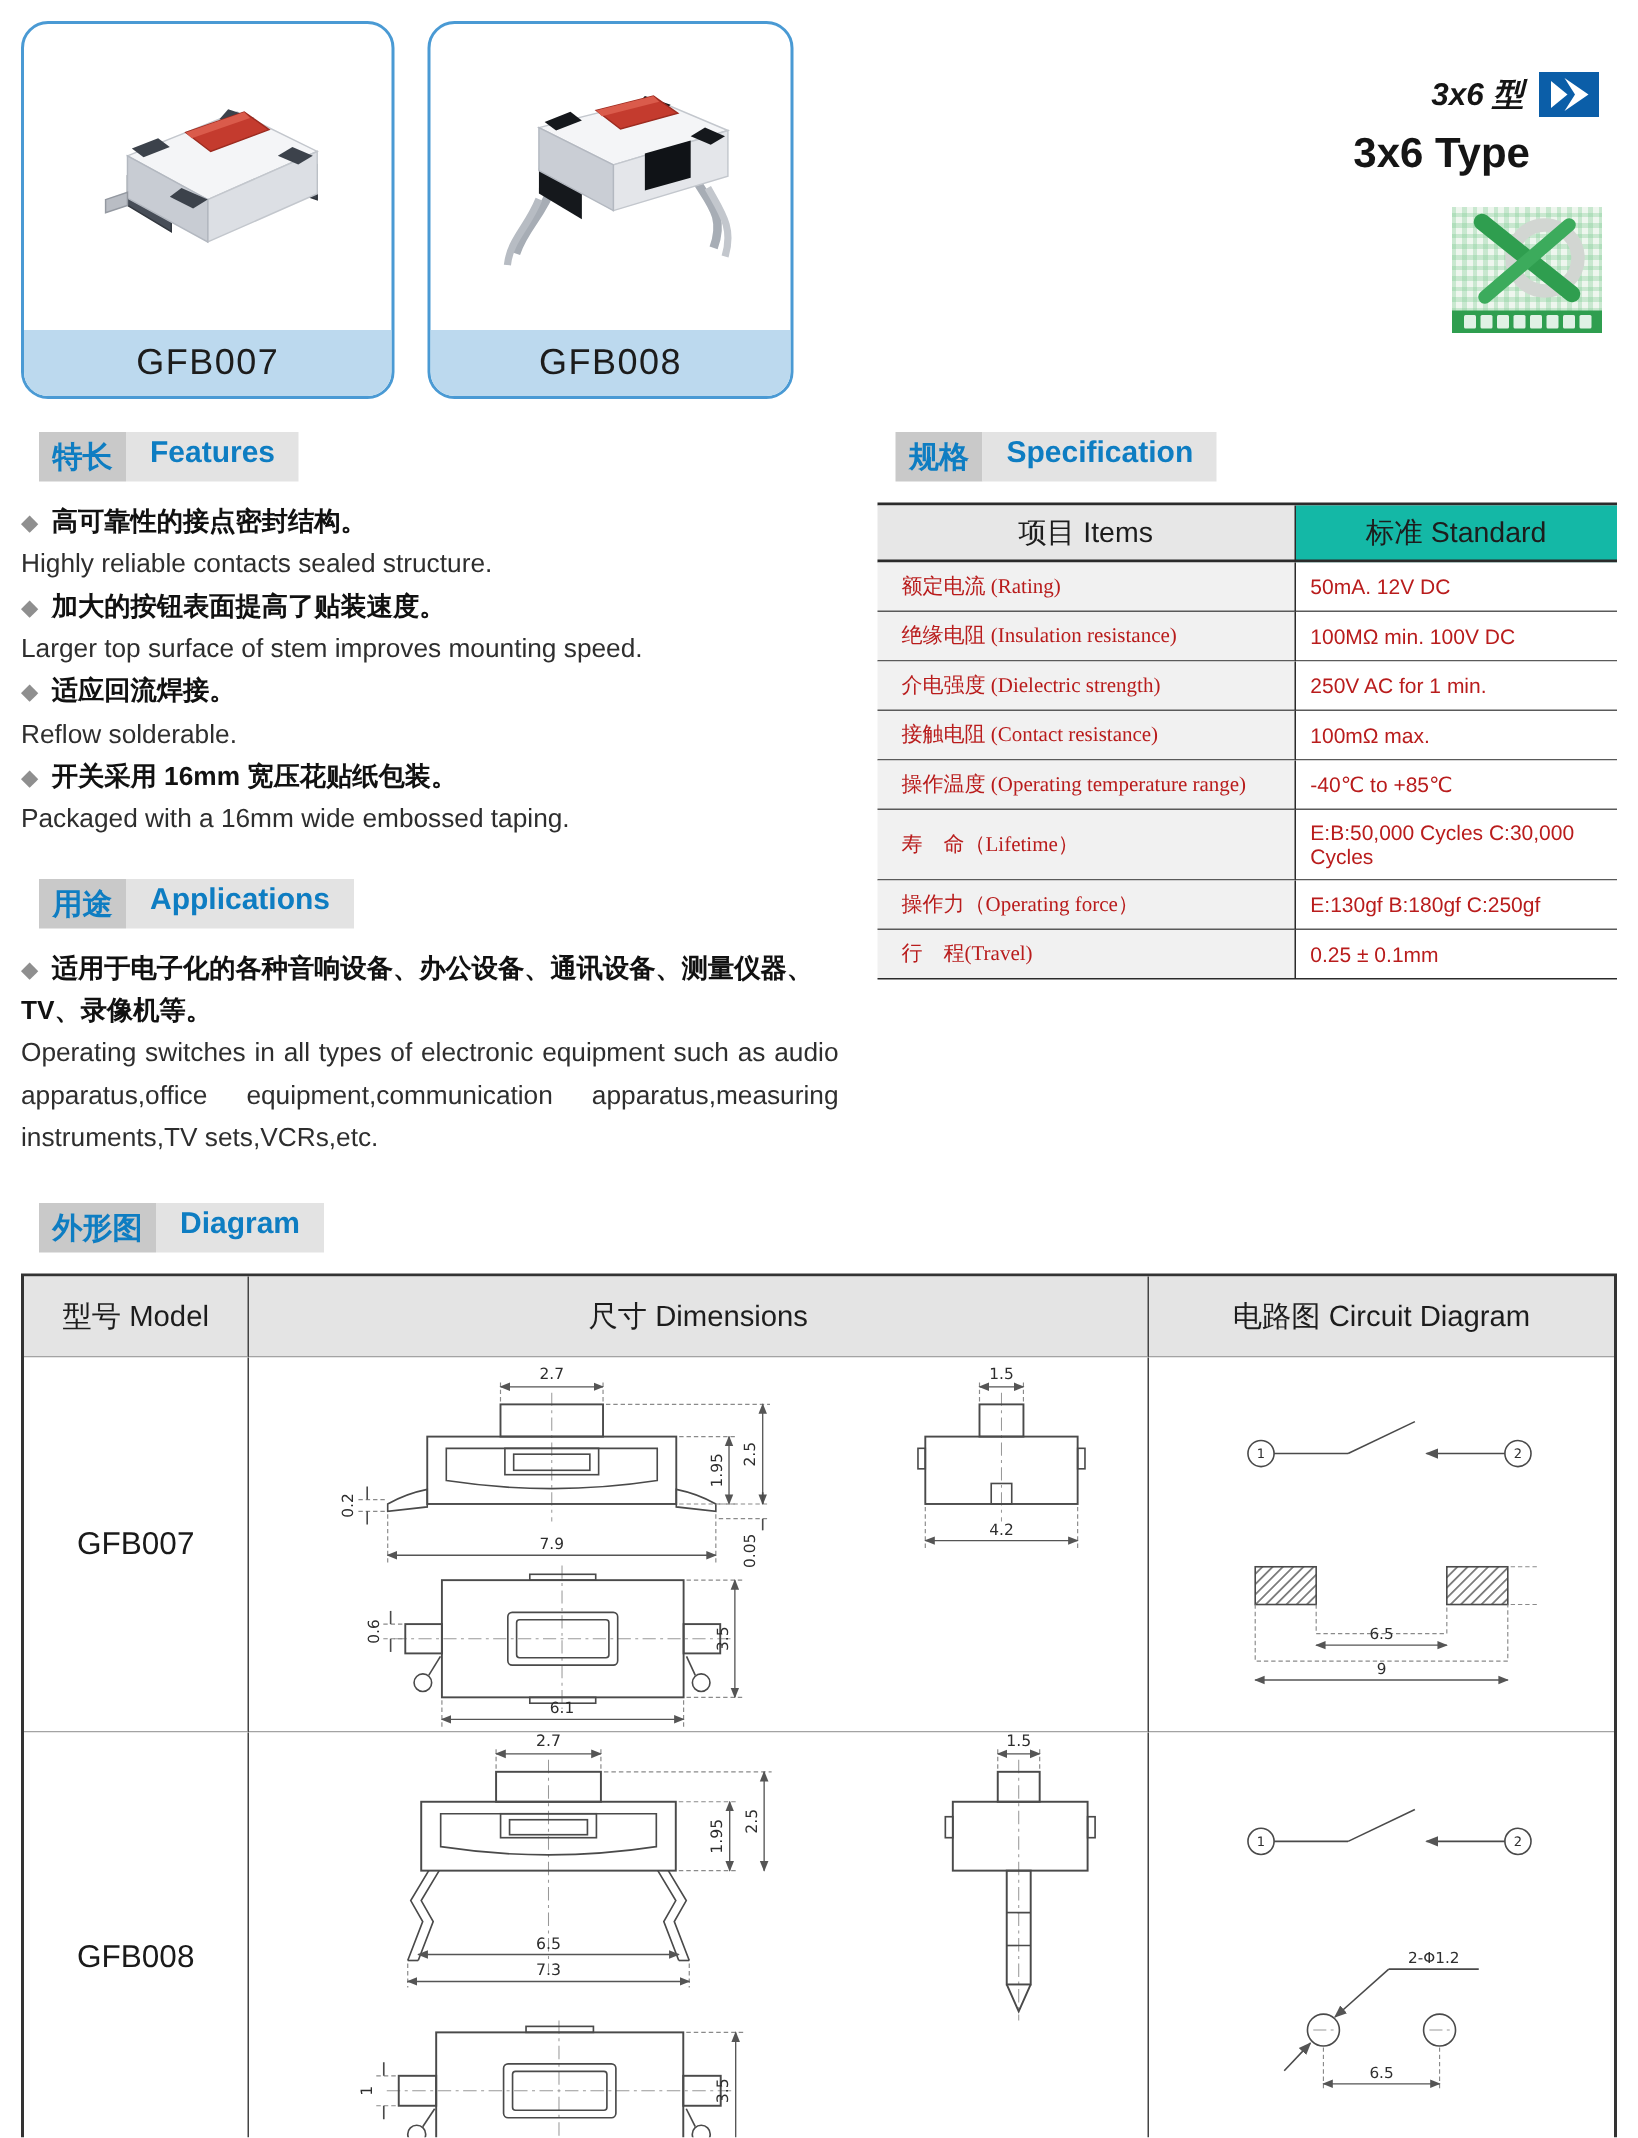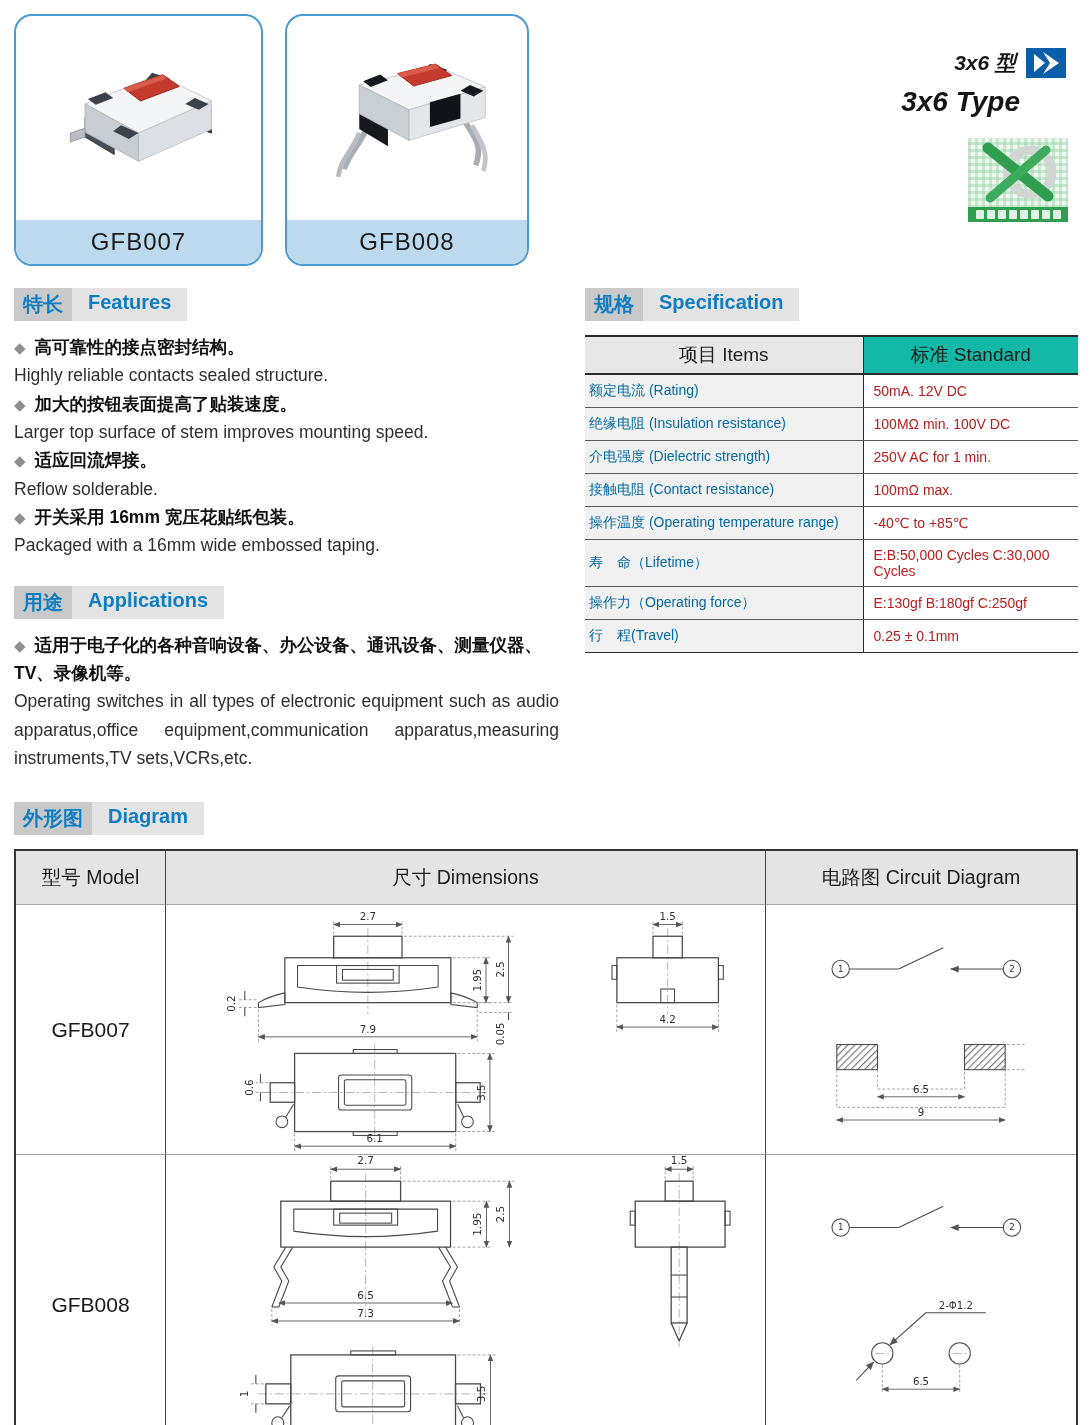--- a/index.html
+++ b/index.html
@@ -12,34 +12,34 @@
     border-radius:18px;overflow:hidden;background:#fff;display:flex;flex-direction:column;}
   .product-card .photo{flex:1;display:flex;align-items:center;justify-content:center;}
   .product-card .plabel{height:44px;background:#bcd9ee;display:flex;align-items:center;justify-content:center;
     font-size:24px;color:#1c1c1c;letter-spacing:1px;}
   .card1{left:14px;}
   .card2{left:285px;width:240px;}
 
   .top-right{position:absolute;right:26px;top:48px;text-align:right;}
   .type-line{display:flex;align-items:center;justify-content:flex-end;gap:10px;}
   .type-cn{font-size:21px;font-weight:bold;font-style:italic;color:#151515;}
-  .type-en{font-size:28px;font-weight:bold;font-style:italic;color:#151515;margin-top:8px;margin-right:46px;}
+  .type-en{font-size:28px;font-weight:bold;color:#151515;margin-top:8px;margin-right:46px;}
   .arrow-badge{display:inline-block;line-height:0;}
 
   .cert-logo{position:absolute;right:24px;top:138px;width:100px;height:84px;
     background-color:#eef6ee;
     background-image:repeating-linear-gradient(0deg,rgba(130,205,150,.35) 0 3px,transparent 3px 7px),
                      repeating-linear-gradient(90deg,rgba(130,205,150,.35) 0 3px,transparent 3px 7px);
     display:flex;flex-direction:column;justify-content:flex-end;}
   .cert-logo svg{position:absolute;top:2px;left:6px;}
   .cert-strip{height:15px;background:#2f9e4f;display:flex;align-items:center;justify-content:center;gap:3px;}
   .cert-strip i{display:block;width:8px;height:9px;background:rgba(255,255,255,.85);border-radius:1px;}
 
   
-  .sec-header{display:inline-flex;align-items:stretch;margin-left:0;}
+  .sec-header{display:inline-flex;align-items:stretch;margin-left:12px;}
   .sec-cn{background:#c9c9c9;color:#0e7dc2;font-weight:bold;font-size:20px;padding:3px 9px;}
   .sec-en{background:#e3e3e3;color:#0e7dc2;font-weight:bold;font-size:20px;padding:3px 16px;}
 
   
   .mid-row{display:flex;padding:16px 14px 0 14px;gap:26px;}
   .left-col{width:545px;}
   .right-col{flex:1;}
 
   .feat-line{font-size:17.5px;line-height:1.62;color:#222;}
   .feat-line.cn{font-weight:600;color:#111;}
@@ -49,21 +49,21 @@
   .apps-block{margin-top:26px;}
   .apps-text{margin-top:12px;}
   .apps-text .en{text-align:justify;}
 
   
   .spec-table{margin-top:14px;border-top:2.5px solid #2b2b2b;border-bottom:1.5px solid #2b2b2b;
     display:grid;grid-template-columns:56.5% 43.5%;}
   .spec-cell{border-bottom:1px solid #5a5a5a;display:flex;align-items:center;}
   .spec-head{background:#14b8a6;justify-content:center;font-size:19px;color:#1d1d1d;
     height:36px;border-bottom:2px solid #2b2b2b;}
-  .spec-item{background:#f1f1f1;font-size:14px;padding:7px 4px;border-right:1.5px solid #2b2b2b;color:#0369a1;}
+  .spec-item{background:#f1f1f1;font-size:14px;padding:7px 16px;border-right:1.5px solid #2b2b2b;color:#b91c1c;font-family:Liberation Serif, serif;}
   .spec-std{background:#fff;font-size:14px;padding:7px 10px;color:#b91c1c;}
   .spec-head.spec-item-h{border-right:1.5px solid #2b2b2b;background:#e7e7e7;padding:0;}
   .spec-cell.last{border-bottom:none;text-align:center;}
 
   
   .diagram-block{padding:30px 14px 0 14px;}
   .dtable{margin-top:14px;border:2px solid #333;display:grid;
     grid-template-columns:150px 1fr 310px;grid-template-rows:54px 250px 300px;}
   .dcell{border-right:1px solid #444;border-bottom:1px solid #a3a3a3;display:flex;
     align-items:center;justify-content:center;background:#fff;overflow:hidden;}

